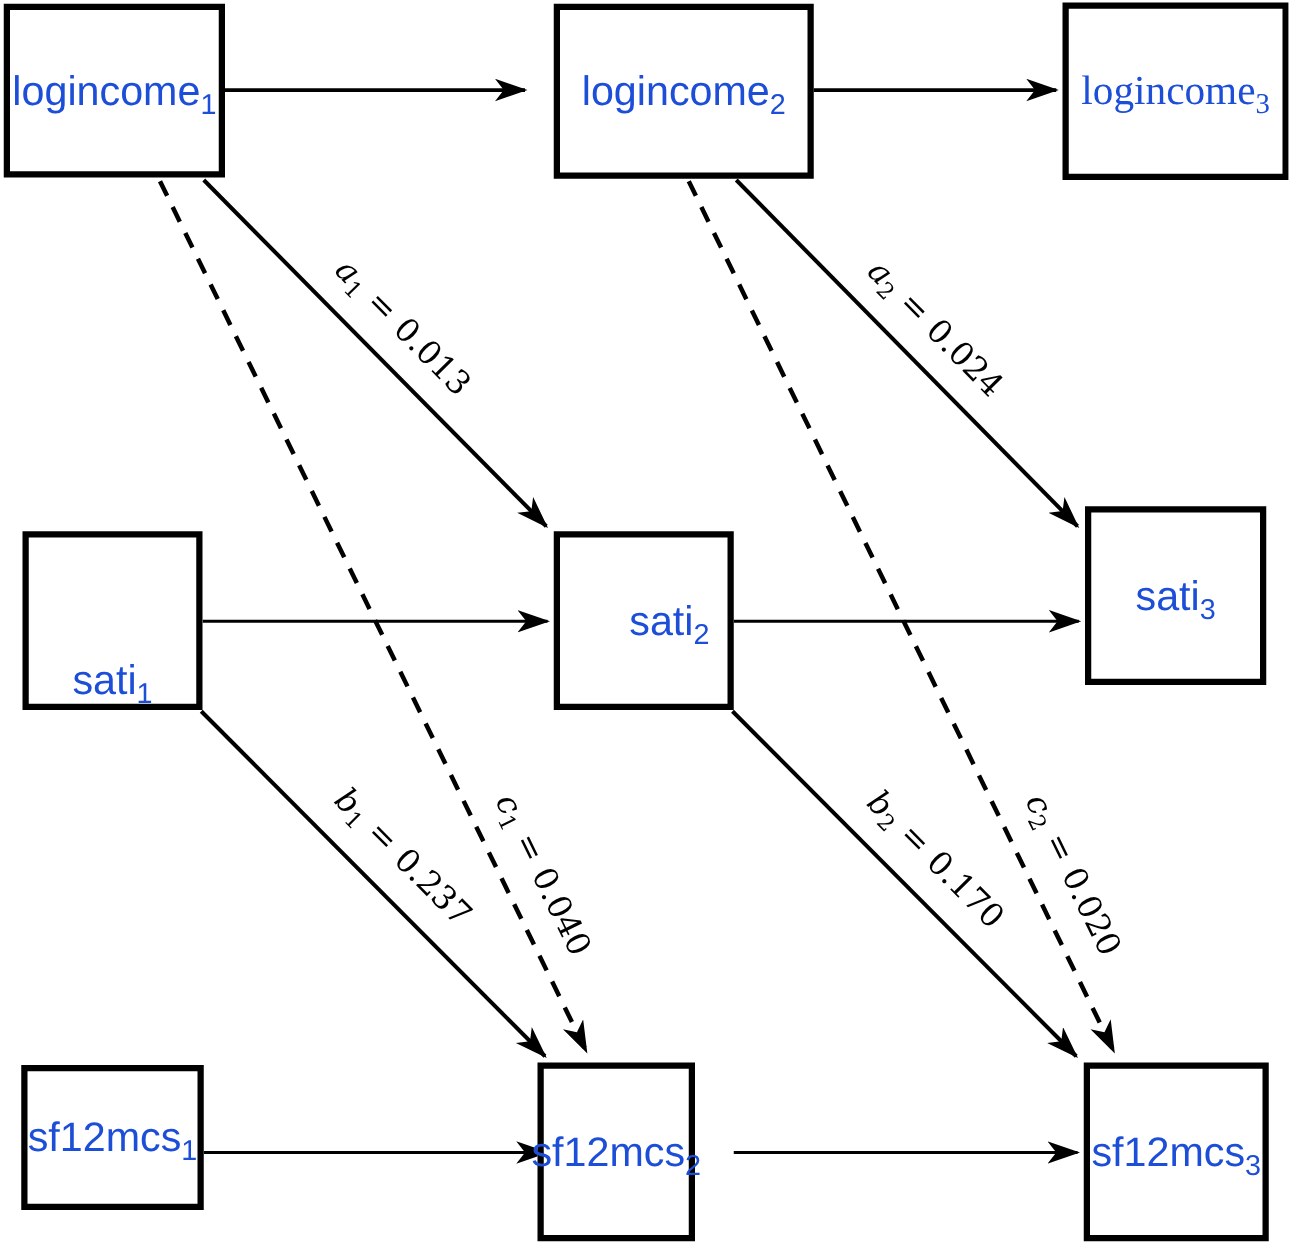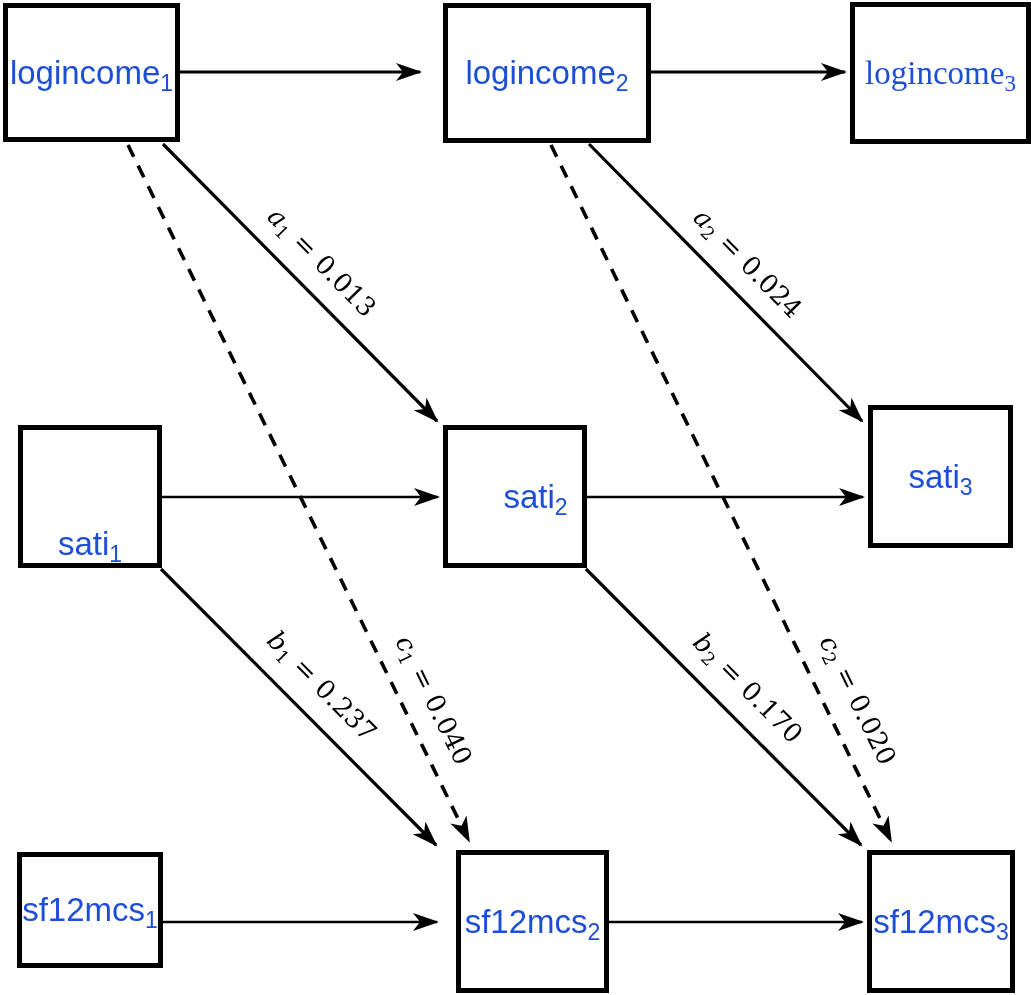--- a/index.html
+++ b/index.html
@@ -104,21 +104,21 @@
   <div class="node" style="left:443px; top:425px; width:144px; height:143px;padding-left:41px;">
     <span><span>sati</span><sub>2</sub></span>
   </div>
   <div class="node" style="left:868px; top:405px; width:145px; height:143px;">
     <span><span>sati</span><sub>3</sub></span>
   </div>
 
   <div class="node" style="left:17px; top:852px; width:146px; height:116px;">
     <span><span>sf12mcs</span><sub>1</sub></span>
   </div>
-  <div class="node" style="left:456px; top:850px; width:153px; height:143px;justify-content:center;">
+  <div class="node" style="left:430px; top:850px; width:126px; height:143px;justify-content:center;">
     <span><span>sf12mcs</span><sub>2</sub></span>
   </div>
   <div class="node" style="left:867px; top:850px; width:148px; height:143px;">
     <span><span>sf12mcs</span><sub>3</sub></span>
   </div>
 
   <div class="edge-label" style="left:322px; top:262px; --rot:45.4deg;">
     <span class="sym">a</span><sub>1</sub><span class="eq">=</span><span class="val">0.013</span>
   </div>
   <div class="edge-label" style="left:748px; top:263px; --rot:45.4deg;">

